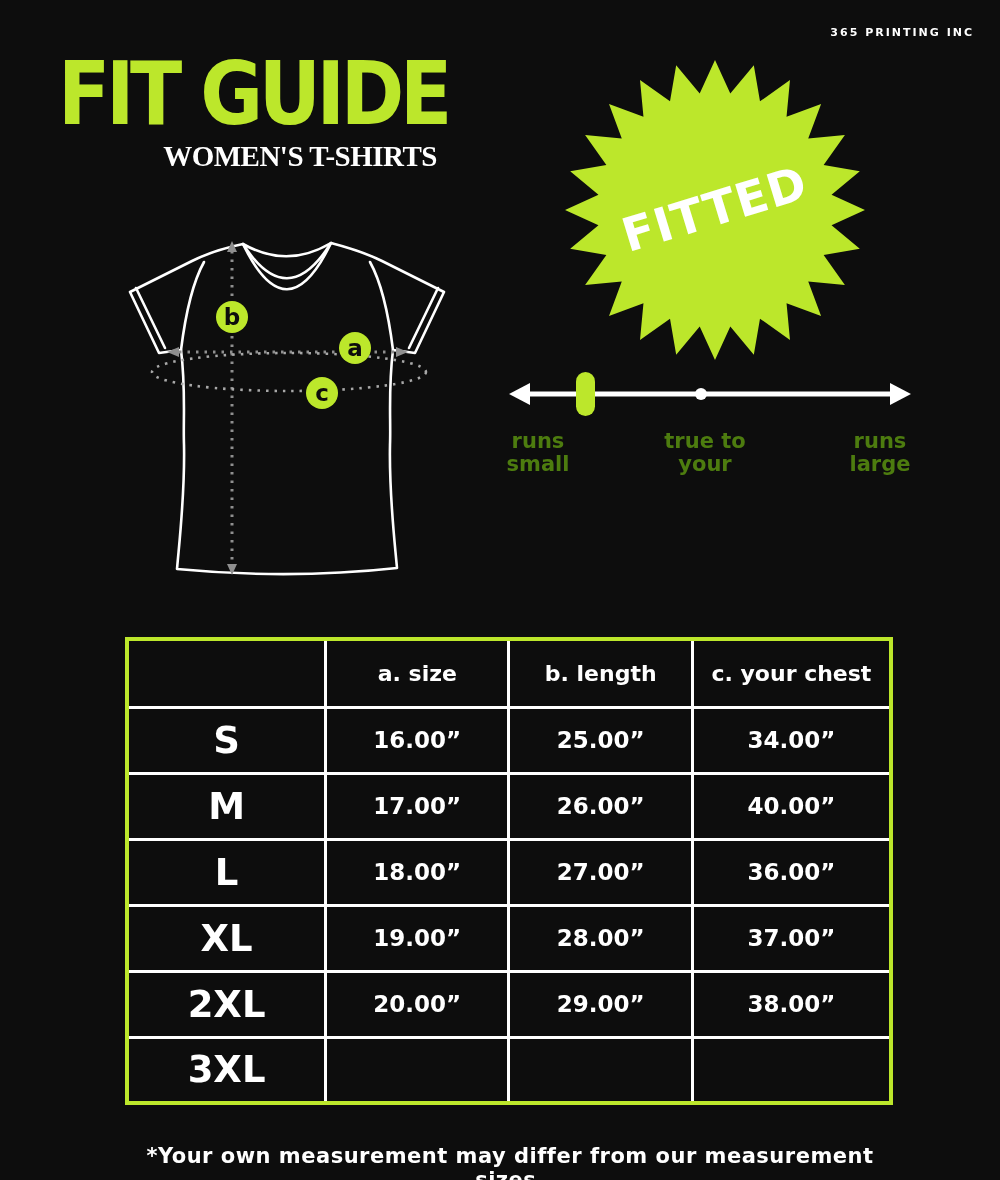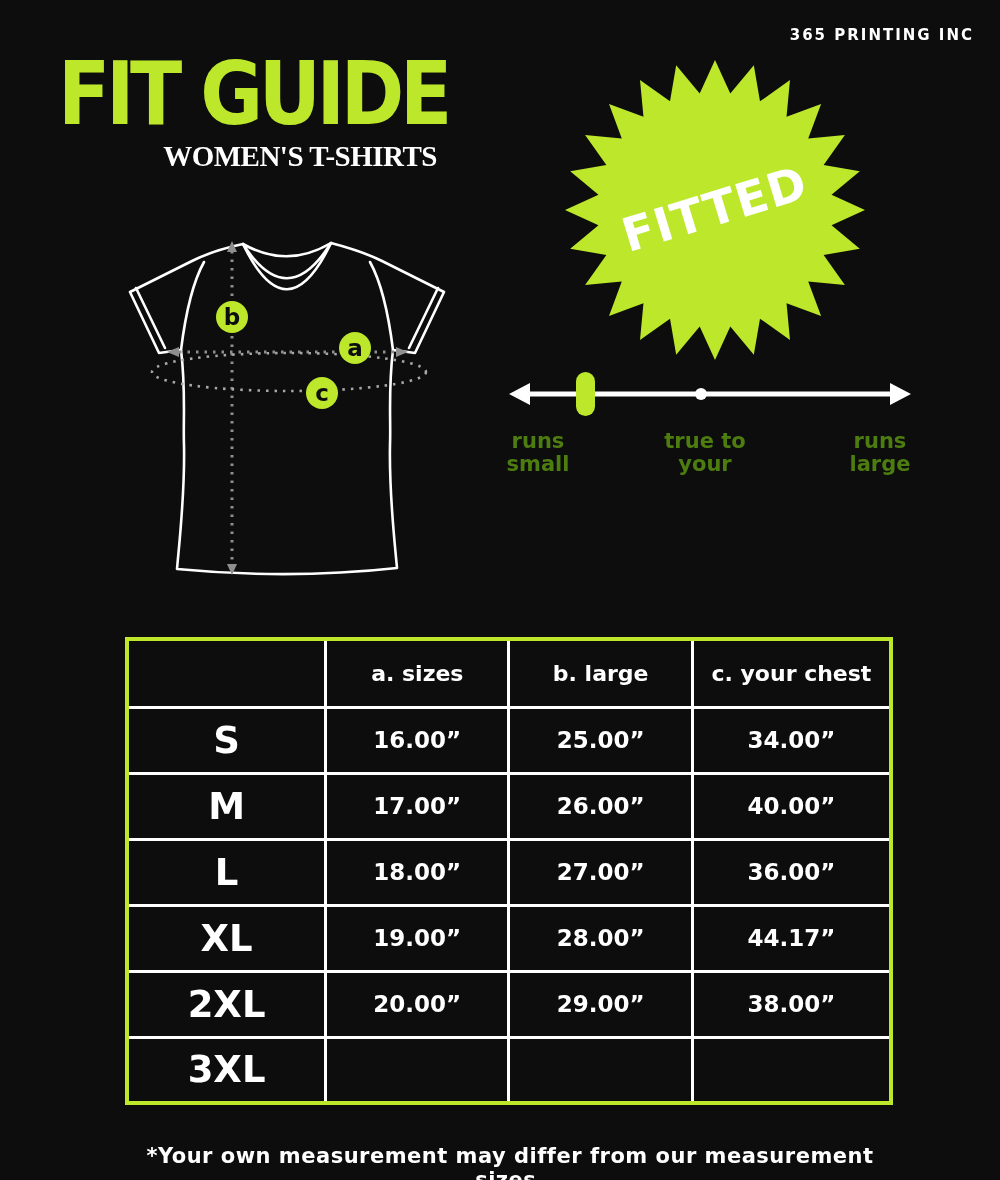--- a/index.html
+++ b/index.html
@@ -6,21 +6,21 @@
   .page{
     position:relative;
     width:1000px;height:1180px;
     background:#0d0d0d;
     font-family:"DejaVu Sans","Liberation Sans",sans-serif;
     color:#fff;
     overflow:hidden;
   }
   .brand{
     position:absolute;top:26px;right:26px;
-    font-size:15px;font-weight:bold;letter-spacing:2px;color:#fff;
+    font-size:11px;font-weight:bold;letter-spacing:2px;color:#fff;
   }
   .fit-title{
     position:absolute;left:58px;top:50px;
     font-size:88px;font-weight:bold;line-height:1;
     letter-spacing:-5px;color:#bce72b;
     transform:scaleX(0.87);transform-origin:left top;
     white-space:nowrap;
   }
   .subtitle{
     position:absolute;left:62px;top:140px;width:375px;
@@ -152,22 +152,22 @@
   <table class="size-table">
     <colgroup>
       <col class="col-size">
         <col class="col-a">
         <col class="col-b">
         <col class="col-c">
     </colgroup>
     <thead>
       <tr>
         <th></th>
-        <th>a. sizes</th>
-        <th>b. large</th>
+        <th>a. size</th>
+        <th>b. length</th>
         <th>c. your chest</th>
       </tr>
     </thead>
     <tbody>
       <tr>
         <td class="size-cell">S</td>
         <td class="val-cell">16.00”</td>
         <td class="val-cell">25.00”</td>
         <td class="val-cell">34.00”</td>
       </tr>
@@ -180,21 +180,21 @@
       <tr>
         <td class="size-cell">L</td>
         <td class="val-cell">18.00”</td>
         <td class="val-cell">27.00”</td>
         <td class="val-cell">36.00”</td>
       </tr>
       <tr>
         <td class="size-cell">XL</td>
         <td class="val-cell">19.00”</td>
         <td class="val-cell">28.00”</td>
-        <td class="val-cell">44.17”</td>
+        <td class="val-cell">37.00”</td>
       </tr>
       <tr>
         <td class="size-cell">2XL</td>
         <td class="val-cell">20.00”</td>
         <td class="val-cell">29.00”</td>
         <td class="val-cell">38.00”</td>
       </tr>
       <tr>
         <td class="size-cell">3XL</td>
         <td class="val-cell"></td>

